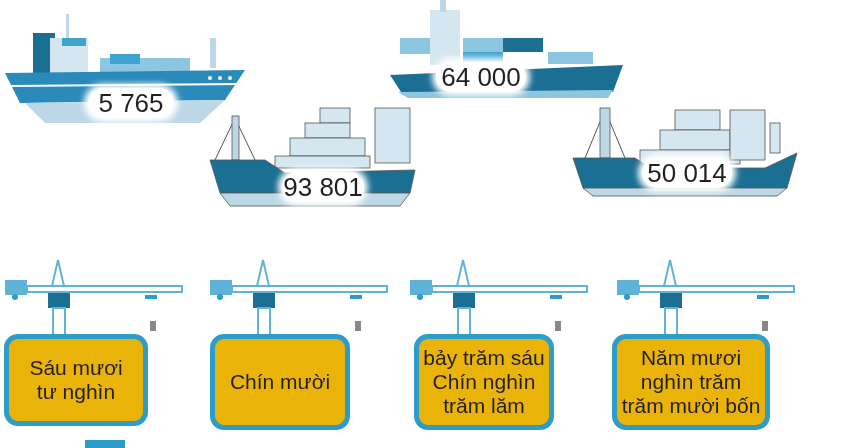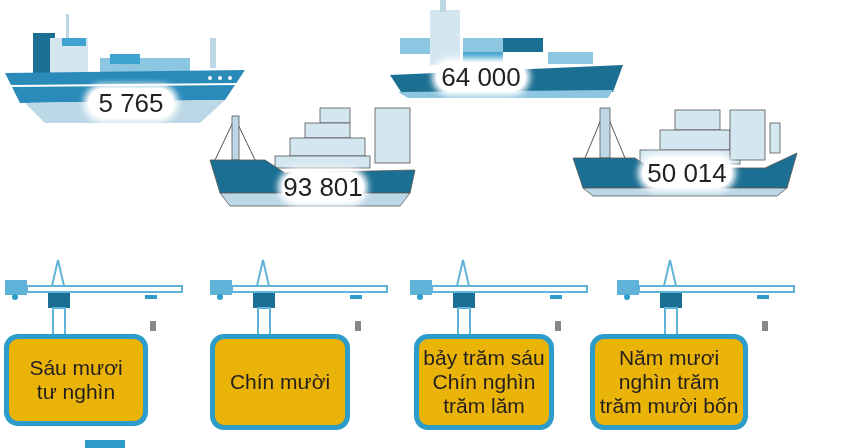--- a/index.html
+++ b/index.html
@@ -140,21 +140,21 @@
     <span>Chín mười</span>
   </div>
 </div>
 <div class="card" style="left:414px;top:334px;width:140px;height:96px;">
   <div>
     <span>bảy trăm sáu</span>
     <span>Chín nghìn</span>
     <span>trăm lăm</span>
   </div>
 </div>
-<div class="card" style="left:590px;top:334px;width:158px;height:96px;">
+<div class="card" style="left:612px;top:334px;width:158px;height:96px;">
   <div>
     <span>Năm mươi</span>
     <span>nghìn trăm</span>
     <span>trăm mười bốn</span>
   </div>
 </div>
 
 <div style="position:absolute;left:85px;top:440px;width:40px;height:8px;background:#2e9cc9;"></div>
 
 </body></html>

